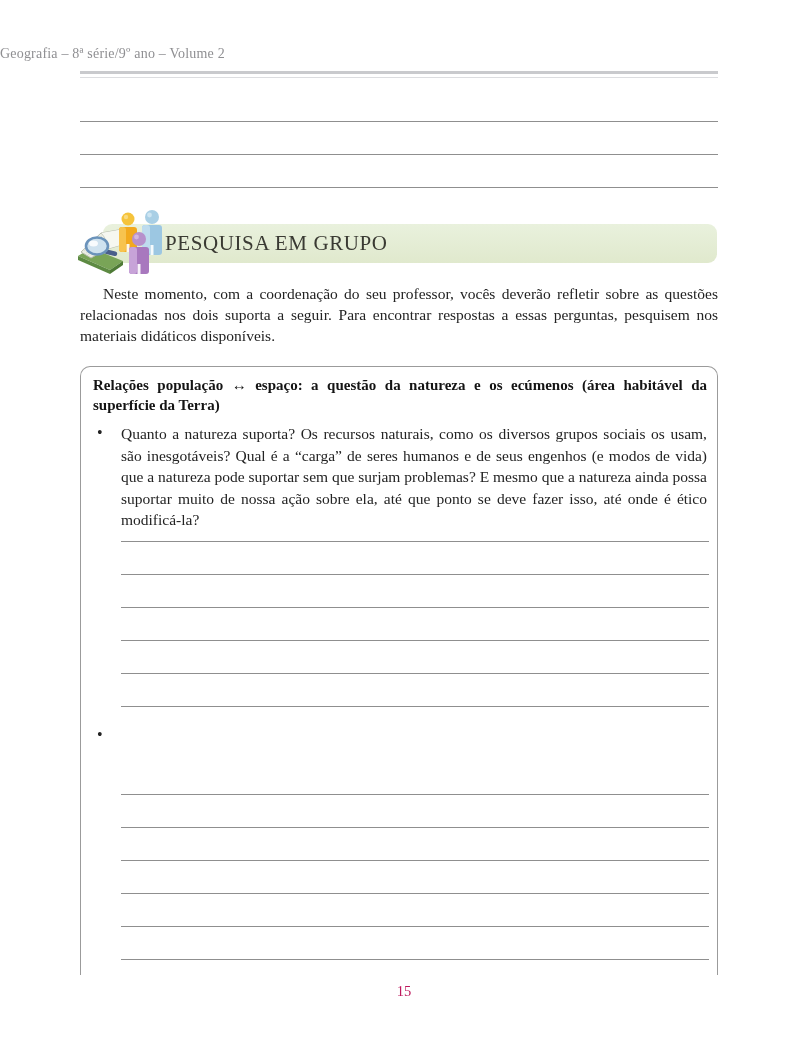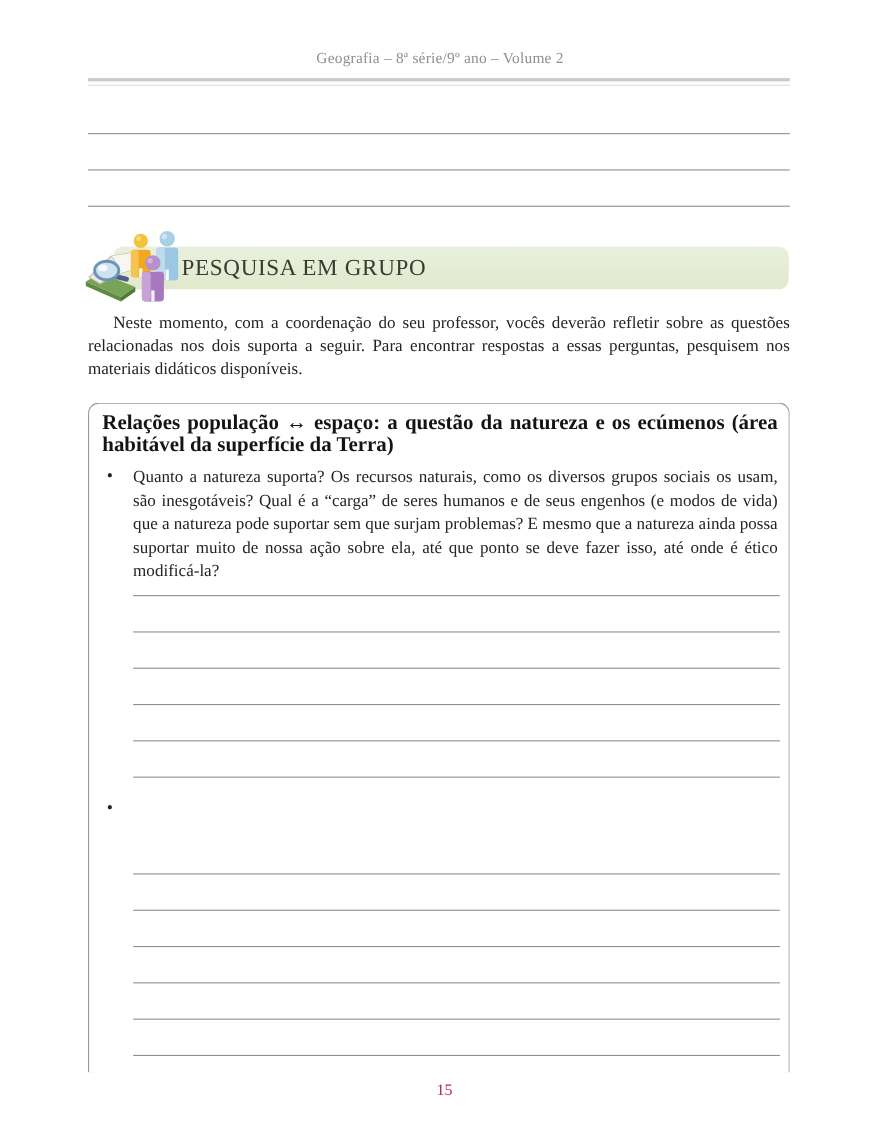--- a/index.html
+++ b/index.html
@@ -2,21 +2,21 @@
 <html><head>
 <meta charset="utf-8">
 <style>
   html,body{margin:0;padding:0;}
   body{
     width:800px;height:1039px;position:relative;background:#ffffff;
     font-family:"Liberation Serif", serif;color:#232323;overflow:hidden;
   }
   
   .header-title{
-    position:absolute;top:46px;left:0;width:100%;text-align:center;
+    position:absolute;top:46px;left:0;width:100%;text-align:left;
     font-size:14px;color:#8f8f92;letter-spacing:0.2px;
   }
   .header-rule-thick{position:absolute;top:71px;left:80px;width:638px;height:3px;background:#c9cacd;}
   .header-rule-thin{position:absolute;top:77px;left:80px;width:638px;height:1px;background:#dcdde0;}
   
   .rule-line{height:32px;border-bottom:1.4px solid #8f8f8f;}
   .top-lines{position:absolute;top:89px;left:80px;width:638px;}
   
   .banner-bar{
     position:absolute;top:224px;left:103px;width:614px;height:39px;
@@ -35,21 +35,21 @@
   }
   .intro p{margin:0;text-indent:23px;}
   
   .activity-box{
     position:absolute;top:366px;left:80px;width:638px;height:609px;
     box-sizing:border-box;border:1.5px solid #9b9b9b;border-bottom:none;
     border-radius:10px 10px 0 0;
   }
   .box-title{
     position:absolute;top:8px;left:12px;right:10px;
-    font-weight:bold;font-size:19px;line-height:20px;text-align:justify;color:#141414;
+    font-weight:bold;font-size:15px;line-height:20px;text-align:justify;color:#141414;
   }
   .question{
     position:absolute;left:12px;right:10px;padding-left:28px;box-sizing:border-box;
     font-size:15.5px;line-height:21.5px;text-align:justify;
   }
   .question .bullet{position:absolute;left:4px;top:-1px;font-size:16px;}
   .q1{top:56px;}
   .q2{top:358px;}
   .answer-lines{position:absolute;left:40px;right:8px;}
   .lines-q1{top:142px;}

